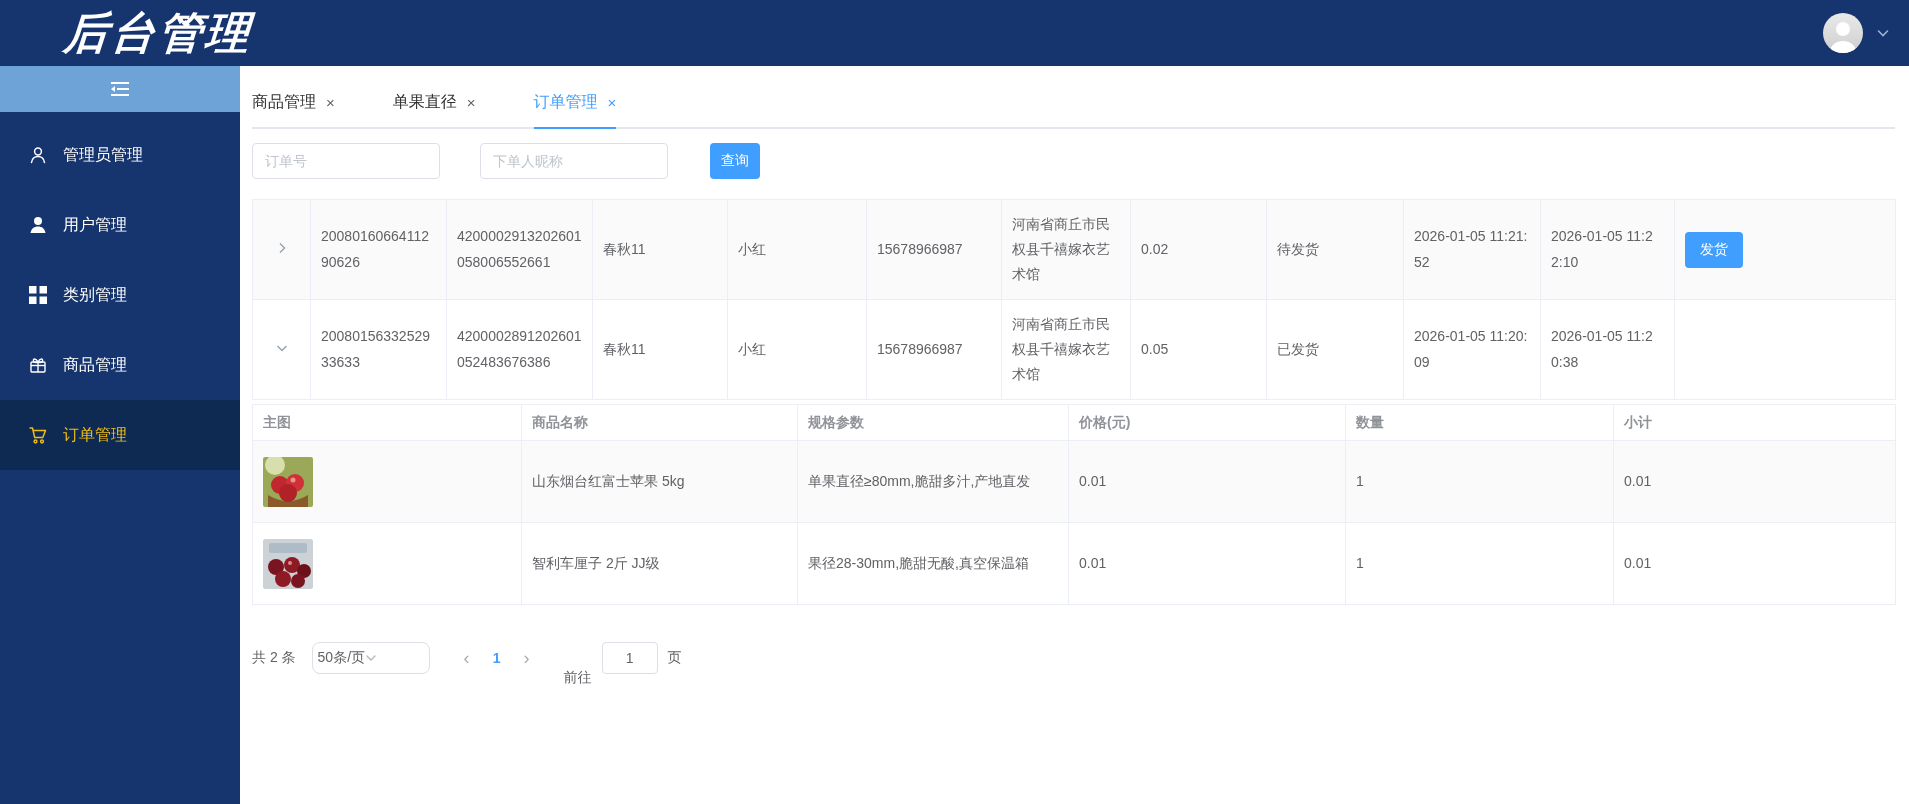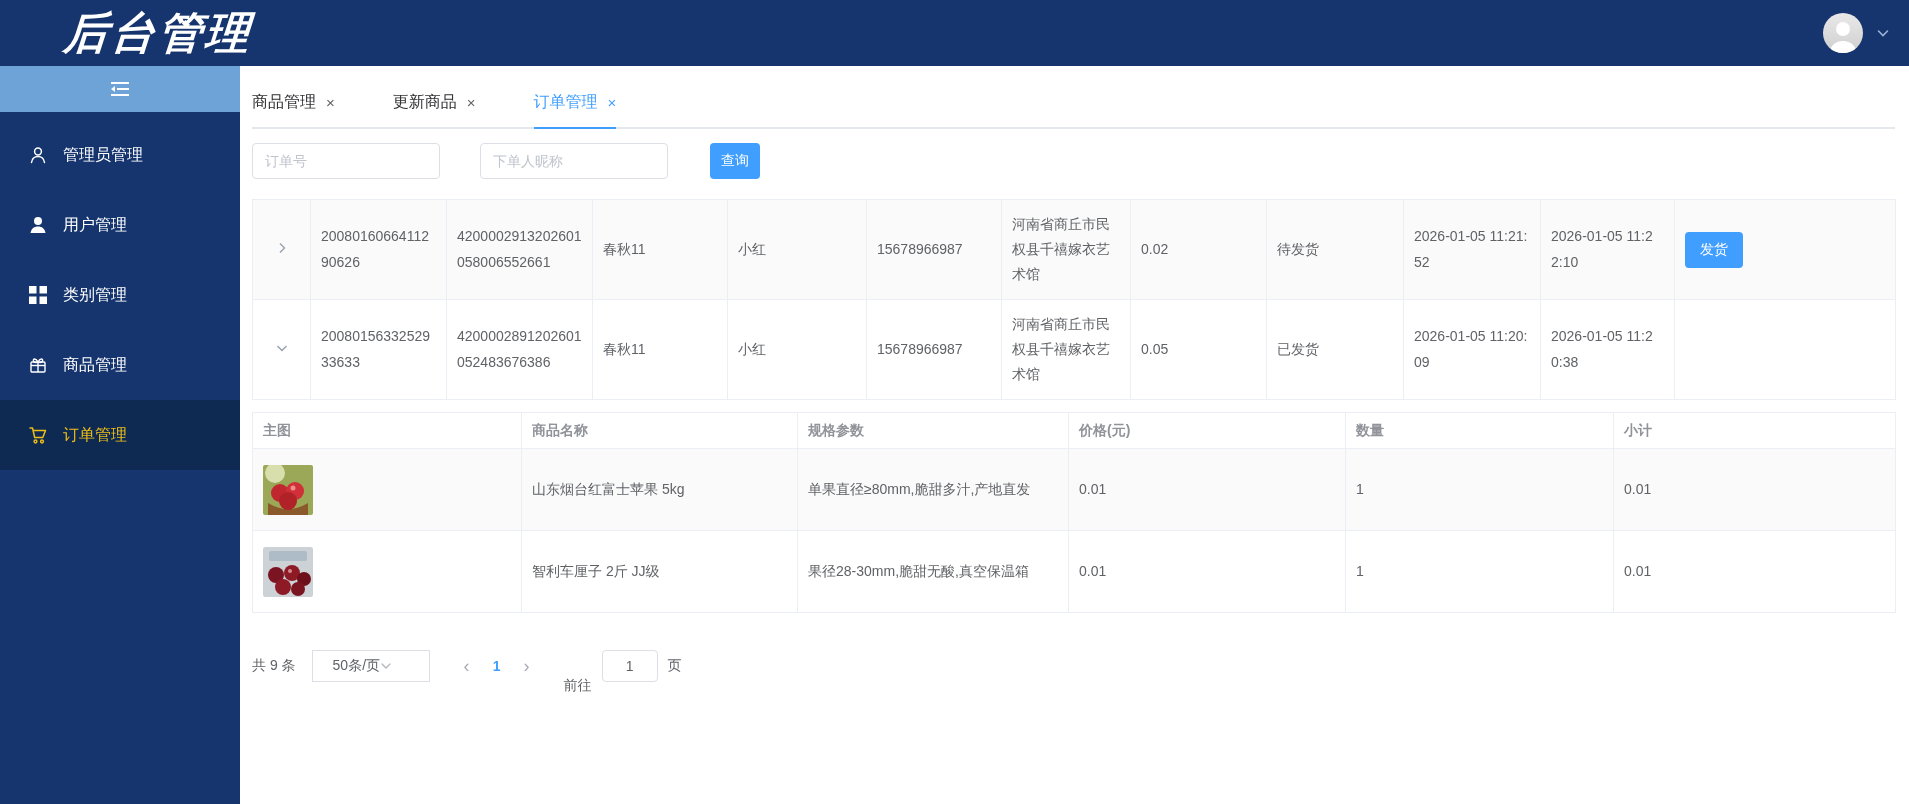--- a/index.html
+++ b/index.html
@@ -33,38 +33,38 @@
   .tab.active::after { content:""; position:absolute; left:0; right:0; bottom:-2px; height:2px; background:#409eff; }
 
   .search-row { margin-top:14px; display:flex; align-items:center; }
   .search-input { width:188px; height:36px; border:1px solid #dcdfe6; border-radius:4px; padding:0 12px; font-size:14px; color:#606266; outline:none; font-family:inherit; }
   .search-input::placeholder { color:#bfc4cd; }
   .search-input + .search-input { margin-left:40px; }
   .query-btn { margin-left:42px; width:50px; height:36px; background:#409eff; border:none; border-radius:4px; color:#fff; font-size:14px; cursor:pointer; font-family:inherit; }
 
   
   table { border-collapse:collapse; table-layout:fixed; width:1643px; margin-top:20px; }
-  table.items-table { margin-top:12px; }
+  table.items-table { margin-top:4px; }
   th, td { border:1px solid #ebeef5; font-size:14px; color:#606266; text-align:left; vertical-align:middle;
            padding:8px 10px; word-break:break-all; line-height:1.8; }
   th { color:#909399; font-weight:700; height:36px; padding:6px 10px; background:#fff; line-height:1.4; }
   .orders-table td { height:100px; }
   .row-striped td { background:#fafafa; }
   .expand-cell { text-align:center; cursor:pointer; }
   .chev { display:inline-block; }
   .chev.down { transform:rotate(90deg); }
   .ship-btn { width:58px; height:36px; background:#409eff; border:none; border-radius:4px; color:#fff; font-size:14px; cursor:pointer; font-family:inherit; }
 
   .items-table td { height:82px; }
   .thumb { width:50px; height:50px; border-radius:2px; display:block; }
 
   
   .pagination { margin-top:24px; display:flex; align-items:center; font-size:14px; color:#606266; }
-  .page-size { margin-left:16px; width:118px; height:32px; border:1px solid #dcdfe6; border-radius:0; display:flex; align-items:center;
-               justify-content:flex-start; padding:0 20px; cursor:pointer; color:#606266; }
+  .page-size { margin-left:16px; width:118px; height:32px; border:1px solid #dcdfe6; border-radius:8px; display:flex; align-items:center;
+               justify-content:flex-start; padding:0 5px; cursor:pointer; color:#606266; }
   .pg-arrow { margin-left:0; width:30px; height:32px; display:flex; align-items:center; justify-content:center; color:#a8abb2; font-size:18px; cursor:pointer; }
   .pg-prev { margin-left:22px; }
   .pg-num { width:30px; height:32px; display:flex; align-items:center; justify-content:center; color:#409eff; font-weight:700; cursor:pointer; }
   .goto-label { margin-left:22px;margin-top:40px; }
   .goto-input { margin-left:10px; width:56px; height:32px; border:1px solid #dcdfe6; border-radius:4px; text-align:center; font-size:14px; color:#606266; outline:none; font-family:inherit; }
   .page-suffix { margin-left:10px; }
 </style>
 </head>
 <body>
 
@@ -149,21 +149,21 @@
 </div>
 
 <div class="main">
 
   <div class="tabs">
     <div class="tab">
       <span>商品管理</span>
       <span class="tab-close">×</span>
     </div>
     <div class="tab">
-      <span>更新商品</span>
+      <span>单果直径</span>
       <span class="tab-close">×</span>
     </div>
     <div class="tab active">
       <span>订单管理</span>
       <span class="tab-close">×</span>
     </div>
   </div>
 
   <div class="search-row">
     <input class="search-input" type="text" placeholder="订单号" style="">
@@ -280,21 +280,21 @@
       <td>智利车厘子 2斤 JJ级</td>
       <td>果径28-30mm,脆甜无酸,真空保温箱</td>
       <td>0.01</td>
       <td>1</td>
       <td>0.01</td>
     </tr>
   </tbody>
     </table>
 
   <div class="pagination">
-    <span>共 9 条</span>
+    <span>共 2 条</span>
     <div class="page-size">
       <span>50条/页</span>
       <svg width="12" height="12" viewBox="0 0 12 12">
           <path d="M2 4l4 4 4-4" stroke="#b4b8bf" stroke-width="1.4" fill="none" stroke-linecap="round"></path>
         </svg>
     </div>
     <span class="pg-arrow pg-prev">‹</span>
     <span class="pg-num">1</span>
     <span class="pg-arrow">›</span>
     <span class="goto-label">前往</span>

